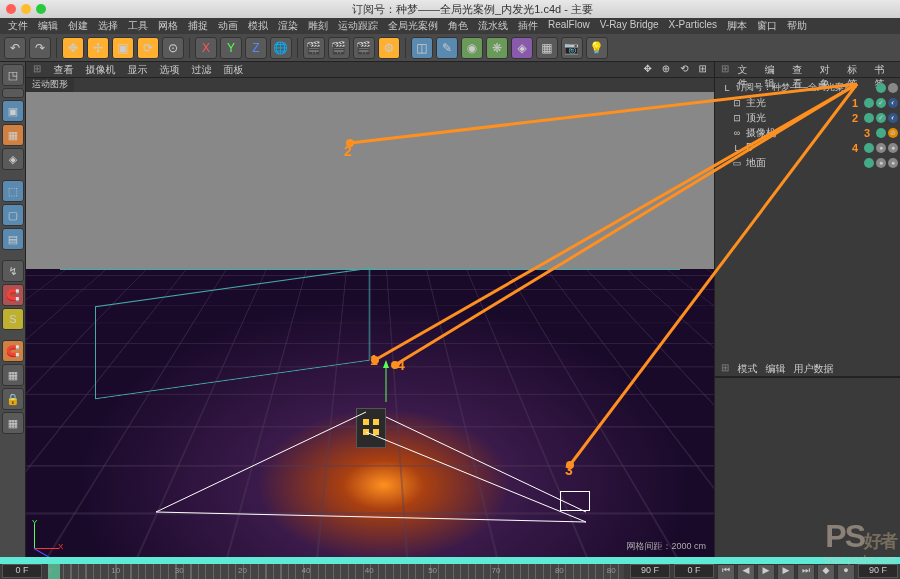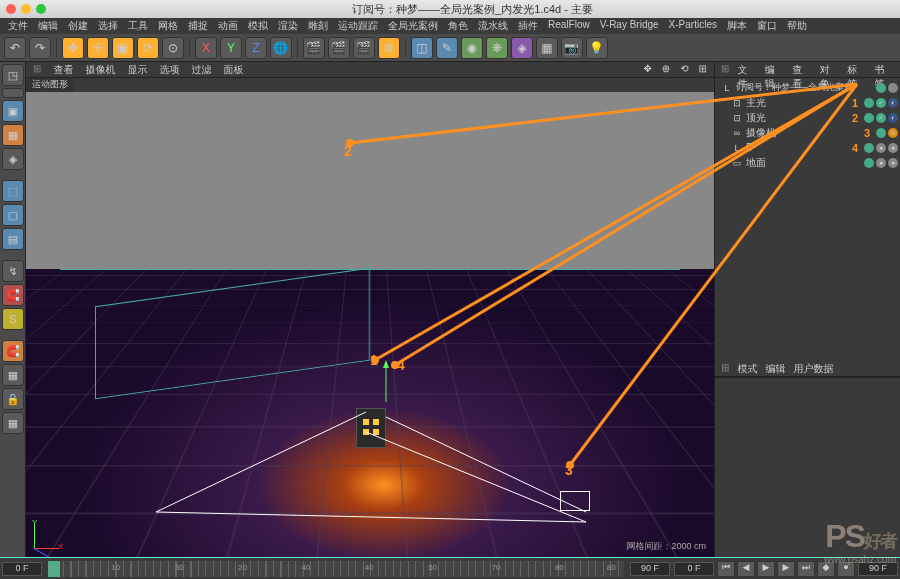--- a/index.html
+++ b/index.html
@@ -53,21 +53,21 @@
 .objrow{display:flex;align-items:center;height:15px;gap:3px;padding-left:4px}
 .objrow .icon{width:12px;height:12px;display:flex;align-items:center;justify-content:center;font-size:9px}
 .objrow .name{flex:1;font-size:10px}
 .objrow .num{color:#ff9020;font-size:11px;font-weight:bold;width:12px;text-align:center}
 .objrow .dots{display:flex;gap:2px}
 .objrow .dot2{width:10px;height:10px;border-radius:50%;background:#555;font-size:7px;text-align:center;line-height:10px}
 .dot2.g2{background:#4a8}
 .dot2.o2{background:#d80}
 .dot2.gr{background:#888}
 .attrpanel{border-top:1px solid #222;padding:2px 4px}
-.timeline{height:22px;background:#3a3a3a;display:flex;align-items:center;border-top:1px solid #5eead4}
+.timeline{height:22px;background:#3a3a3a;display:flex;border-top:7px solid #5eead4}
 .tlinput{width:40px;height:14px;background:#2a2a2a;border:1px solid #555;font-size:9px;text-align:center;margin:0 2px}
 .tlruler{flex:1;height:16px;background:#444;position:relative;margin:0 4px}
 .tlruler::before{content:"";position:absolute;inset:0;background:repeating-linear-gradient(90deg,#666 0 1px,transparent 1px 7.5px)}
 .tltick{position:absolute;top:2px;font-size:8px;color:#999}
 .tlmark{position:absolute;left:0;top:0;width:12px;height:16px;background:#5a8}
 .tlbtn{width:18px;height:16px;background:#5a5a5a;border:1px solid #333;margin:0 1px;font-size:9px;text-align:center}
 .watermark{position:absolute;right:4px;bottom:24px;font-size:32px;font-weight:bold;color:rgba(220,200,180,.5);letter-spacing:-2px}
 .watermark2{position:absolute;right:4px;bottom:14px;font-size:10px;color:rgba(220,200,180,.5)}
 svg.overlay{position:absolute;top:0;left:0;pointer-events:none}
 </style>

